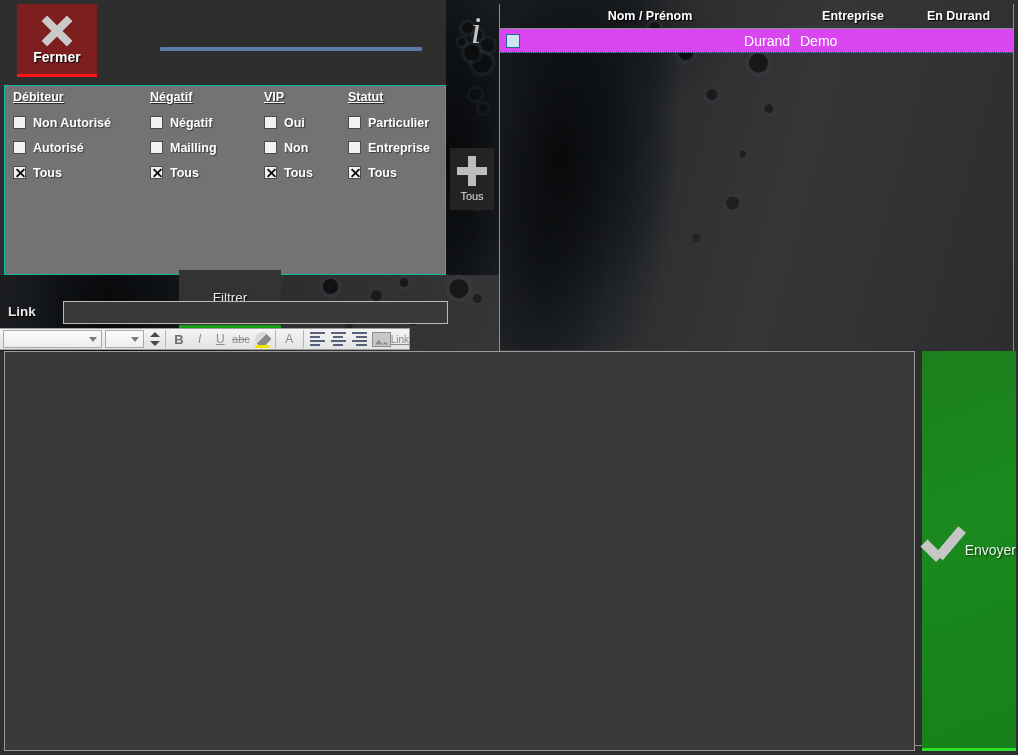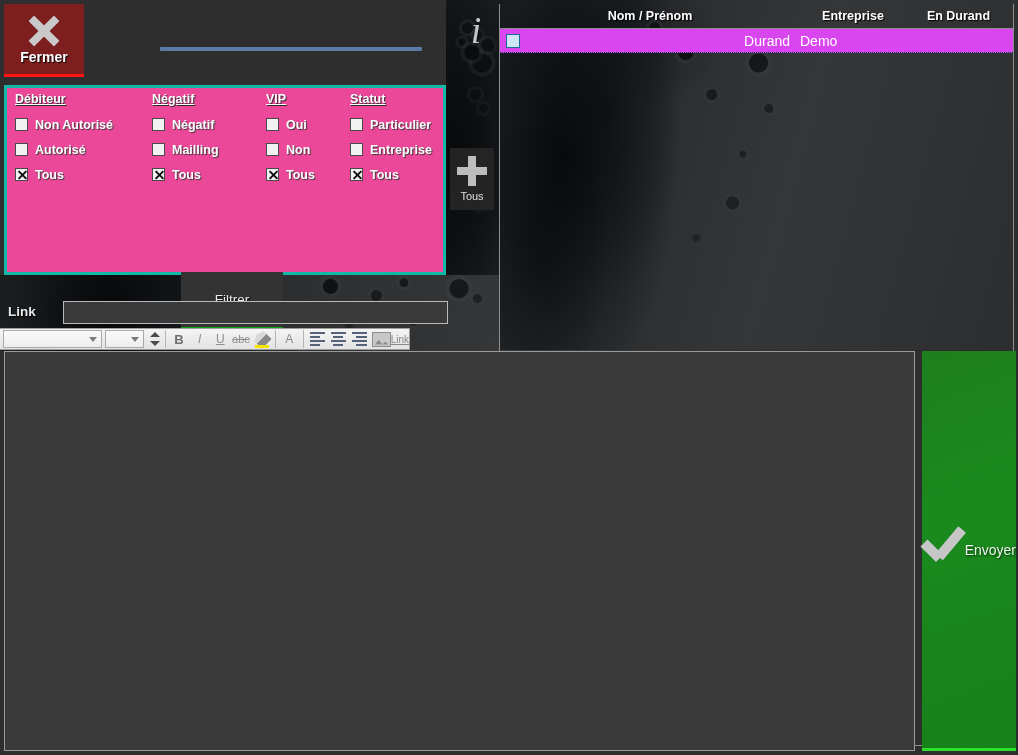--- a/index.html
+++ b/index.html
@@ -35,21 +35,21 @@
       radial-gradient(ellipse 150px 320px at 12% 45%, rgba(6,8,10,.92), rgba(24,27,30,.55) 55%, transparent 78%),
       radial-gradient(ellipse 110px 260px at 20% 30%, rgba(10,13,16,.8), transparent 72%),
       radial-gradient(ellipse 90px 200px at 8% 72%, rgba(8,10,12,.85), transparent 75%),
       radial-gradient(ellipse 200px 120px at 16% 12%, rgba(12,15,18,.7), transparent 70%),
       linear-gradient(105deg, #1b1d1f 0%, #2a2c2e 26%, #343638 55%, #303234 78%, #2b2d2f 100%);
     background-repeat: no-repeat;
   }
 
   
   .close-btn {
-    position: absolute; left: 4px; top: 4px; width: 80px; height: 73px;
+    position: absolute; left: 17px; top: 4px; width: 80px; height: 73px;
     background: #7e1f1f; border-bottom: 3px solid #ff1414;
     display: flex; flex-direction: column; align-items: center; justify-content: center;
     cursor: pointer;
   }
   .close-btn .x-icon { width: 40px; height: 32px; position: relative; }
   .close-btn .x-icon::before, .close-btn .x-icon::after {
     content: ""; position: absolute; left: 2px; top: 13px;
     width: 36px; height: 8px; background: #c9c9c9; border-radius: 1px;
   }
   .close-btn .x-icon::before { transform: rotate(45deg); }
@@ -66,21 +66,21 @@
     text-shadow: 1px 1px 2px #000;
   }
   .title-rule {
     position: absolute; left: 160px; top: 47px; width: 262px; height: 4px;
     background: #5b7ba6; border-radius: 1px;
   }
 
   
   .filter-panel {
     position: absolute; left: 4px; top: 85px; width: 442px; height: 190px;
-    background: #ec4899; border: 3px solid #14b8a6;
+    background: #737373; border: 1px solid #14b8a6;
   }
   .filter-cols { position: absolute; left: 8px; top: 4px; display: flex; }
   .fcol { width: 0; }
   .fcol-1 { width: 137px; }
   .fcol-2 { width: 114px; }
   .fcol-3 { width: 84px; }
   .fcol-4 { width: 100px; }
   .fcol h4 {
     color: #fff; font-size: 12.5px; font-weight: bold; margin-bottom: 6px;
     text-decoration: underline; text-shadow: 1px 1px 1px #2a2a2a;

